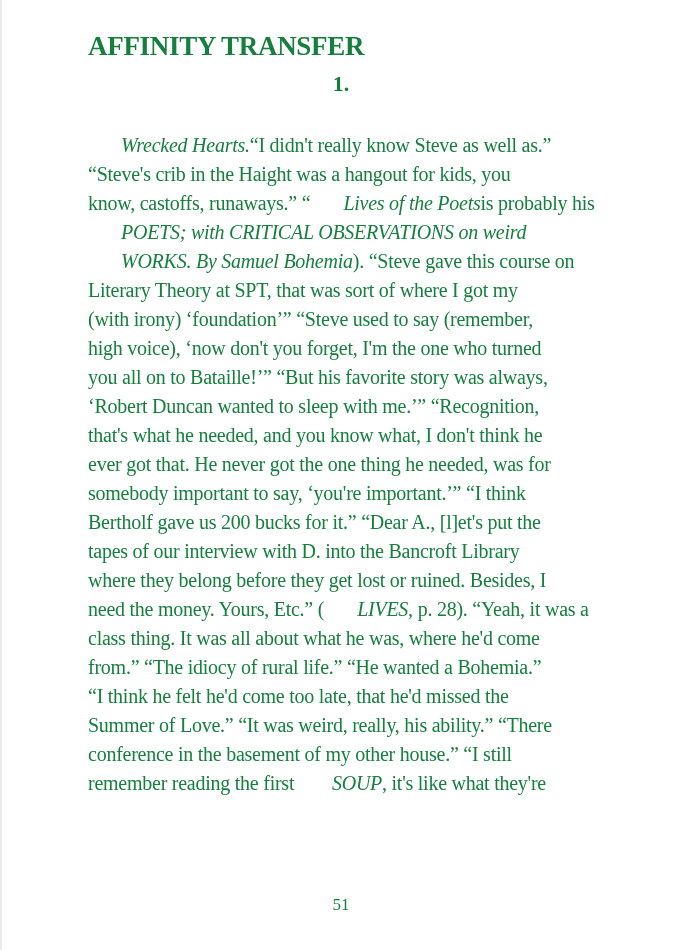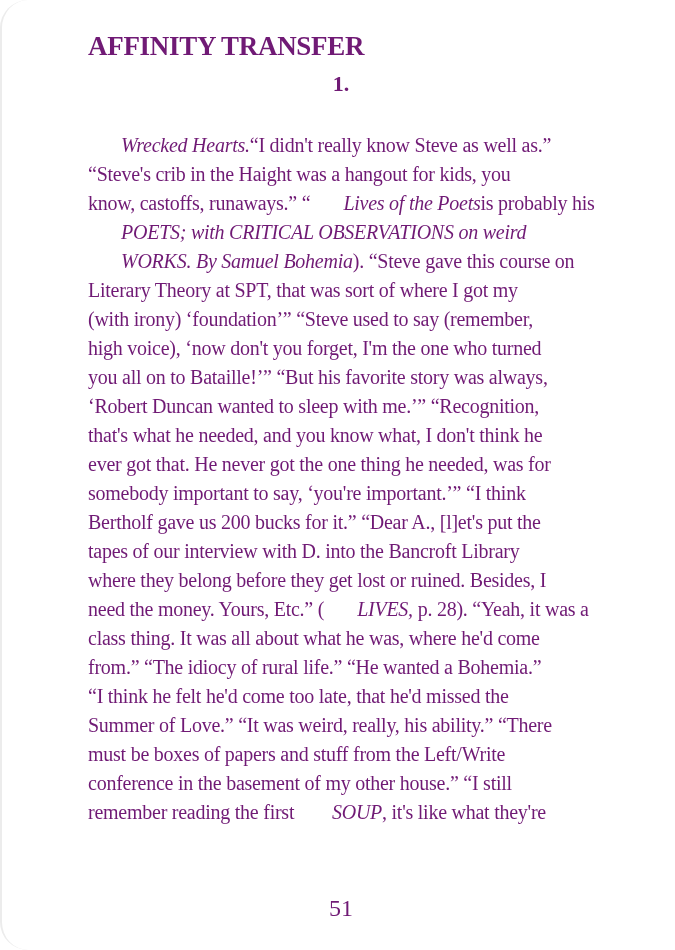--- a/index.html
+++ b/index.html
@@ -1,26 +1,25 @@
 <!DOCTYPE html>
 <html><head>
 <meta charset="utf-8">
 <style>
   html, body { margin: 0; padding: 0; background: #ffffff; }
   .page {
     position: relative;
     width: 675px;
     height: 950px;
     background: #ffffff;
-    color: #701a75;
+    color: #15803d;
     font-family: "Liberation Serif", serif;
     overflow: hidden;
     border-left: 2px solid #ececec;
     box-sizing: border-box;
-    border-radius: 28px;
   }
   .title {
     position: absolute;
     left: 86px;
     top: 13px;
     font-size: 27px;
     font-weight: bold;
     letter-spacing: -0.3px;
     white-space: nowrap;
   }
@@ -43,21 +42,21 @@
     letter-spacing: -0.25px;
   }
   .line { white-space: nowrap; height: 29px; }
   .it { font-style: italic; margin-left: 33px; }
   .page-number {
     position: absolute;
     left: 86px;
     top: 895px;
     width: 506px;
     text-align: center;
-    font-size: 24px;
+    font-size: 17px;
   }
 </style>
 </head>
 <body>
 
 <div class="page">
   <h1 class="title">AFFINITY TRANSFER</h1>
   <div class="section-number">1.</div>
   <div class="body-text">
       <div class="line"><span class="it">Wrecked Hearts.</span><span>“I didn't really know Steve as well as.”</span></div>
@@ -74,18 +73,17 @@
       <div class="line"><span>ever got that. He never got the one thing he needed, was for</span></div>
       <div class="line"><span>somebody important to say, ‘you're important.’” “I think</span></div>
       <div class="line"><span>Bertholf gave us 200 bucks for it.” “Dear A., [l]et's put the</span></div>
       <div class="line"><span>tapes of our interview with D. into the Bancroft Library</span></div>
       <div class="line"><span>where they belong before they get lost or ruined. Besides, I</span></div>
       <div class="line"><span>need the money. Yours, Etc.” (</span><span class="it">LIVES,</span><span> p. 28). “Yeah, it was a</span></div>
       <div class="line"><span>class thing. It was all about what he was, where he'd come</span></div>
       <div class="line"><span>from.” “The idiocy of rural life.” “He wanted a Bohemia.”</span></div>
       <div class="line"><span>“I think he felt he'd come too late, that he'd missed the</span></div>
       <div class="line"><span>Summer of Love.” “It was weird, really, his ability.” “There</span></div>
-      <div class="line"><span>must be boxes of papers and stuff from the Left/Write</span></div>
       <div class="line"><span>conference in the basement of my other house.” “I still</span></div>
       <div class="line"><span>remember reading the first </span><span class="it">SOUP</span><span>, it's like what they're</span></div>
     </div>
   <div class="page-number">51</div>
 </div>
 
 </body></html>

